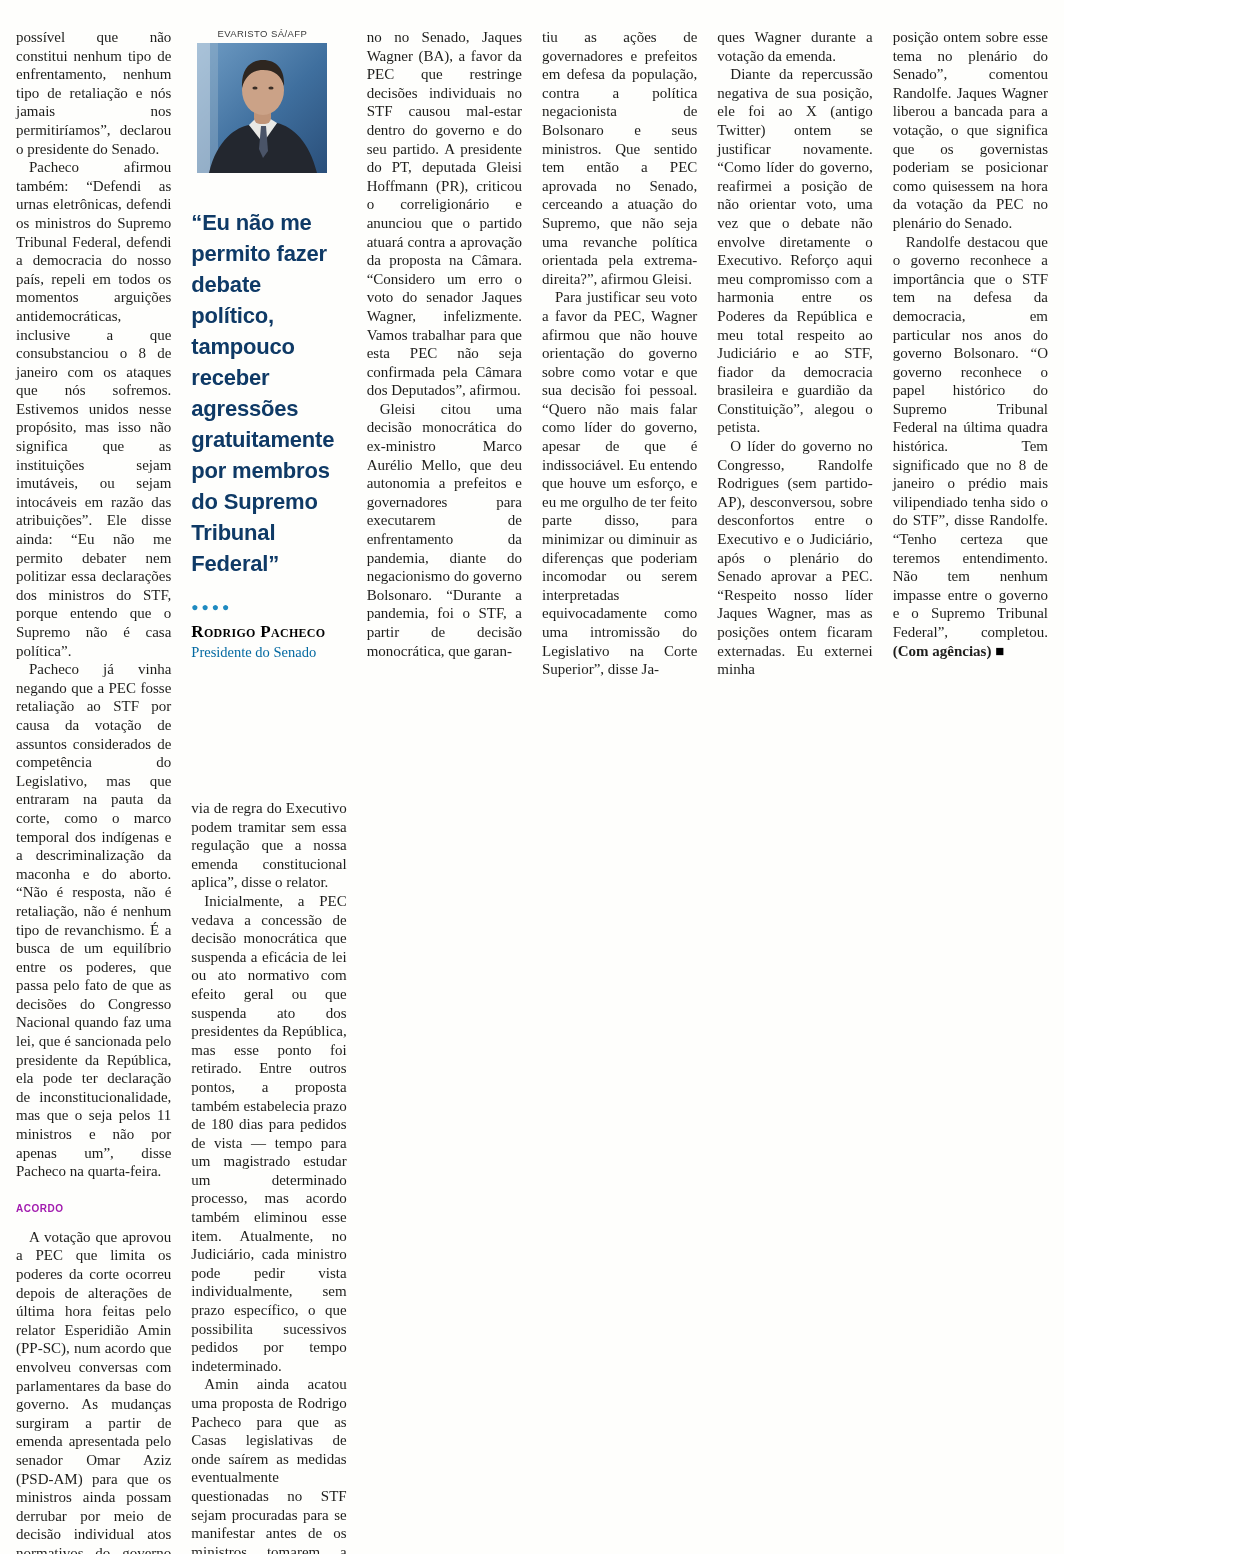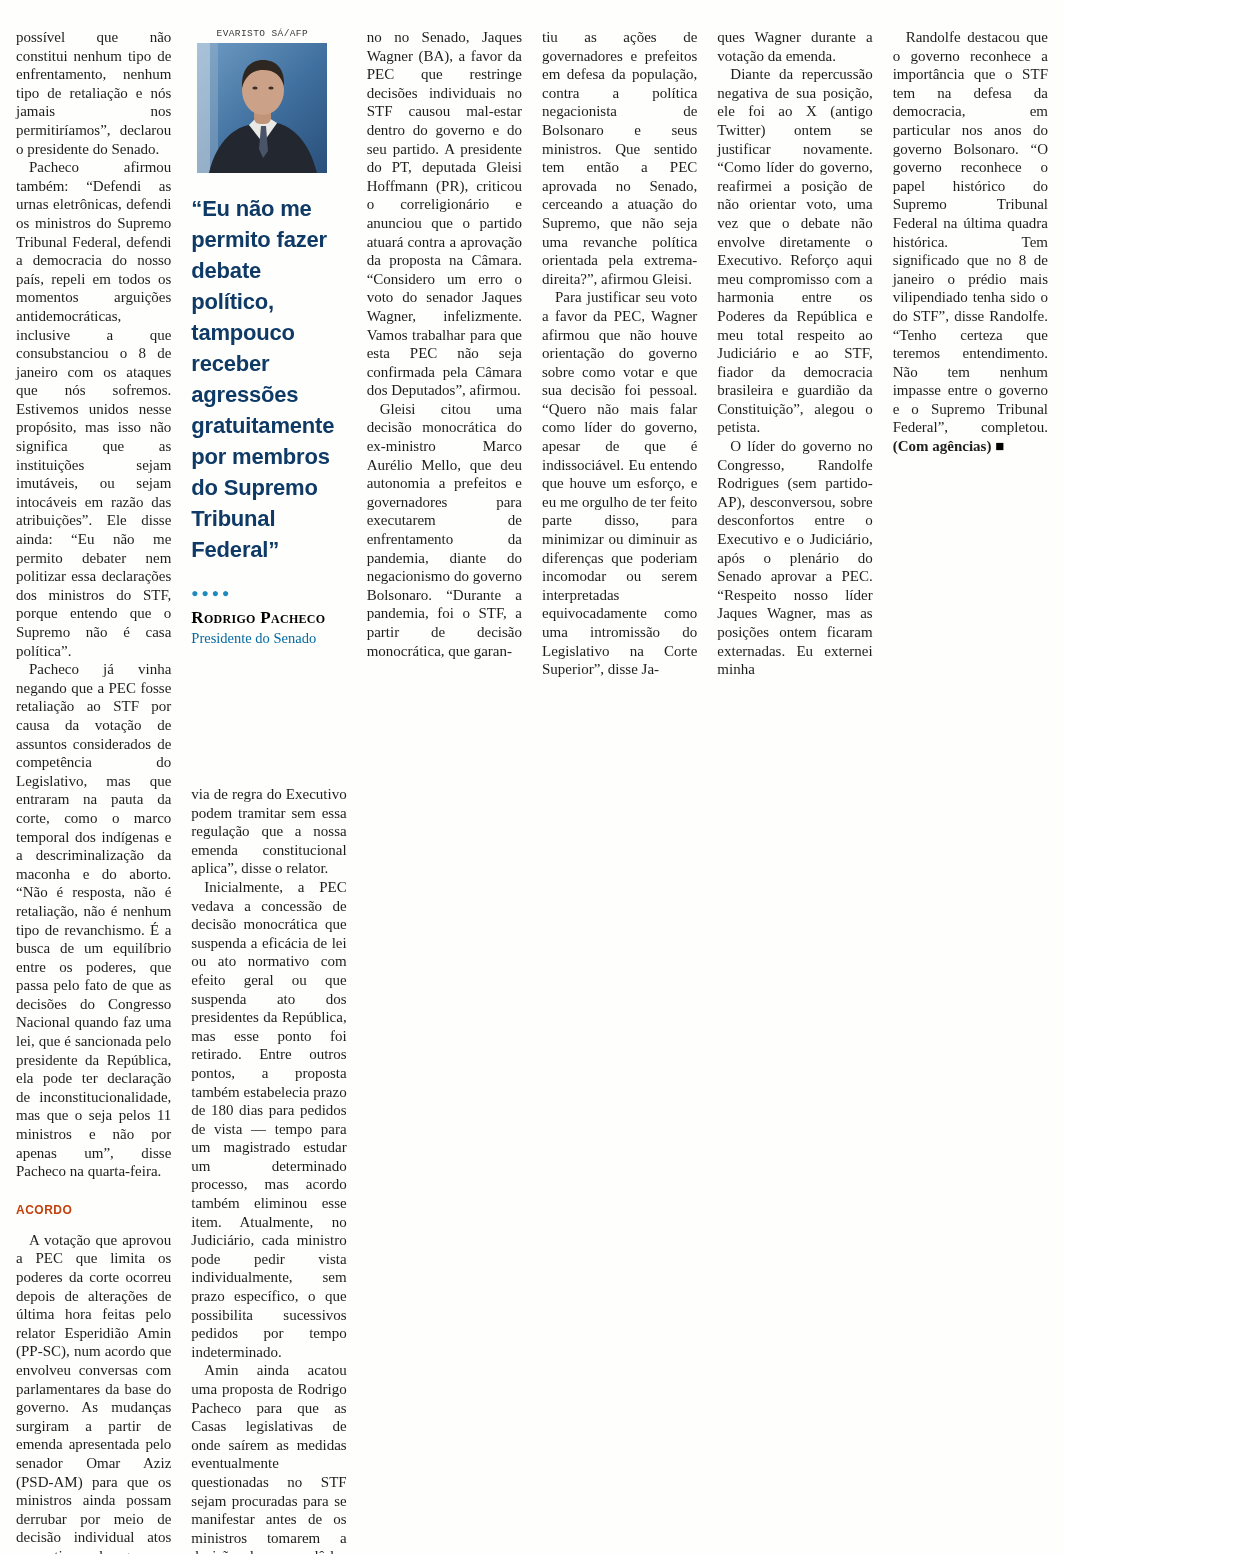--- a/index.html
+++ b/index.html
@@ -24,28 +24,28 @@
     line-height:1.24;
     text-align:justify;
     hyphens:auto;
     -webkit-hyphens:auto;
     overflow-wrap:break-word;
   }
   .ind { text-indent:13px; }
   .subhead {
     font-family:"Liberation Sans","DejaVu Sans",sans-serif;
     font-weight:700;
-    font-size:12px;
+    font-size:10px;
     letter-spacing:.5px;
-    color:#c2410c;
+    color:#a21caf;
     margin:22px 0 14px;
   }
   
   .photo-credit {
-    font-family:Liberation Mono, monospace;
+    font-family:Liberation Sans, sans-serif;
     font-size:9.5px;
     letter-spacing:.4px;
     color:#3a3a3a;
     text-align:center;
     width:130px;
     margin:0 0 4px 6px;
   }
   .photo {
     width:130px;
     height:130px;
@@ -54,21 +54,21 @@
     background:#3f6f9e;
   }
   .photo svg { display:block; }
   .pullquote {
     font-family:"Liberation Sans","DejaVu Sans",sans-serif;
     font-weight:700;
     font-size:22px;
     line-height:31px;
     letter-spacing:-.2px;
     color:#0f3a66;
-    margin-top:20px;
+    margin-top:34px;
     text-align:left;
   }
   .quote-dots {
     color:#1f8ac0;
     font-size:12px;
     letter-spacing:3px;
     line-height:1;
     margin-top:22px;
   }
   .quote-author {
@@ -150,16 +150,17 @@
     <p class="jp ind">Para justificar seu voto a favor da PEC, Wagner afirmou que não houve orientação do governo sobre como votar e que sua decisão foi pessoal. “Quero não mais falar como líder do governo, apesar de que é indissociável. Eu entendo que houve um esforço, e eu me orgulho de ter feito parte disso, para minimizar ou diminuir as diferenças que poderiam incomodar ou serem interpretadas equivocadamente como uma intromissão do Legislativo na Corte Superior”, disse Ja-</p>
   </div>
 
   <div class="col">
     <p class="jp">ques Wagner durante a votação da emenda.</p>
     <p class="jp ind">Diante da repercussão negativa de sua posição, ele foi ao X (antigo Twitter) ontem se justificar novamente. “Como líder do governo, reafirmei a posição de não orientar voto, uma vez que o debate não envolve diretamente o Executivo. Reforço aqui meu compromisso com a harmonia entre os Poderes da República e meu total respeito ao Judiciário e ao STF, fiador da democracia brasileira e guardião da Constituição”, alegou o petista.</p>
     <p class="jp ind">O líder do governo no Congresso, Randolfe Rodrigues (sem partido-AP), desconversou, sobre desconfortos entre o Executivo e o Judiciário, após o plenário do Senado aprovar a PEC. “Respeito nosso líder Jaques Wagner, mas as posições ontem ficaram externadas. Eu externei minha</p>
   </div>
 
   <div class="col">
+    <p class="jp">posição ontem sobre esse tema no plenário do Senado”, comentou Randolfe. Jaques Wagner liberou a bancada para a votação, o que significa que os governistas poderiam se posicionar como quisessem na hora da votação da PEC no plenário do Senado.</p>
     <p class="jp ind"><span>Randolfe destacou que o governo reconhece a importância que o STF tem na defesa da democracia, em particular nos anos do governo Bolsonaro. “O governo reconhece o papel histórico do Supremo Tribunal Federal na última quadra histórica. Tem significado que no 8 de janeiro o prédio mais vilipendiado tenha sido o do STF”, disse Randolfe. “Tenho certeza que teremos entendimento. Não tem nenhum impasse entre o governo e o Supremo Tribunal Federal”, completou.</span><span class="bold">(Com agências)</span><span class="end-mark"> ■</span></p>
   </div>
 
 </div>
 
 </body></html>

